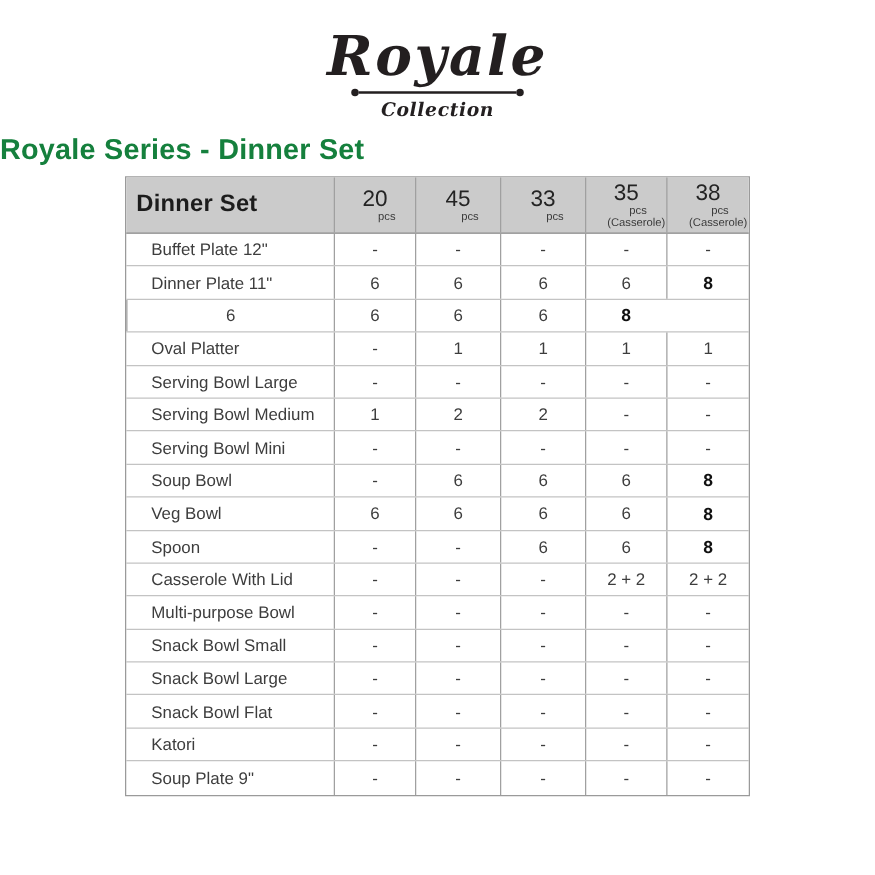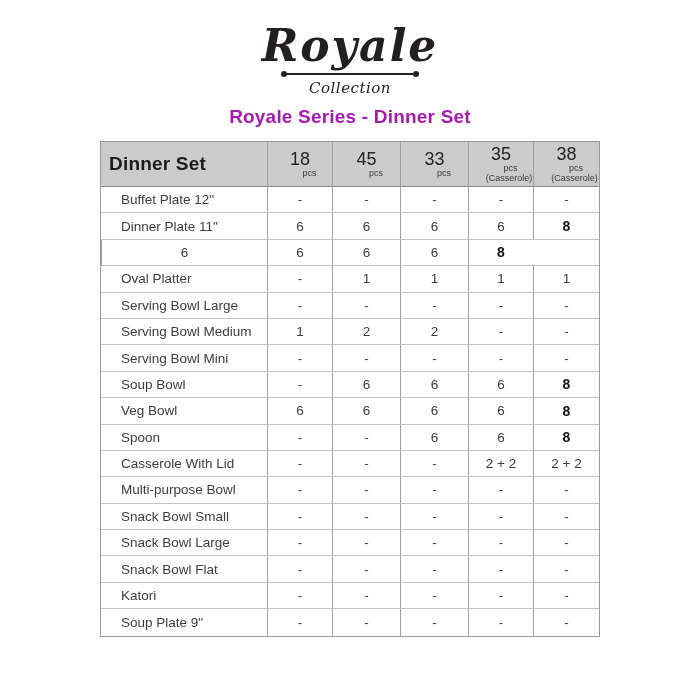--- a/index.html
+++ b/index.html
@@ -19,31 +19,31 @@
     font-style:italic; font-weight:700;
     font-size:44px; line-height:1.0;
     color:var(--ink, #231f20);
     letter-spacing:2px;
   }
   .logo-rule { display:flex; align-items:center; justify-content:center; gap:0; margin-top:3px; }
   .logo-rule .dot { width:6px; height:6px; border-radius:50%; background:var(--ink, #231f20); }
   .logo-rule .line { width:126px; height:2px; background:var(--ink, #231f20); }
   .logo-sub {
     font-family:"DejaVu Serif", serif;
-    font-style:italic; font-weight:400;
+    font-style:italic; font-weight:700;
     font-size:15px; margin-top:2px;
     color:var(--ink, #231f20);
     letter-spacing:0.5px;
   }
 
   
   .subtitle {
     position:absolute; top:106px; left:0; width:700px;
-    text-align:center; font-size:19px; font-weight:600;
-    color:#a21caf; letter-spacing:0.2px;
+    font-size:23px; font-weight:600;
+    color:#15803d; letter-spacing:0.2px;
   }
 
   
   .spec-table {
     position:absolute; left:100px; top:141px; width:500px;
     border:1px solid var(--border, #9a9a9a);
     background:#fff;
   }
   .t-row {
     display:grid;
@@ -98,21 +98,21 @@
     <div class="logo-sub">Collection</div>
   </div>
 
   <div class="subtitle">Royale Series - Dinner Set</div>
 
   <div class="spec-table">
     <div class="t-row t-head">
       <div class="th-title">Dinner Set</div>
 
     <div class="th-num-cell">
-          <div class="th-num">18</div>
+          <div class="th-num">20</div>
           <div class="th-unit">pcs</div>
         </div>
         <div class="th-num-cell">
           <div class="th-num">45</div>
           <div class="th-unit">pcs</div>
         </div>
         <div class="th-num-cell">
           <div class="th-num">33</div>
           <div class="th-unit">pcs</div>
         </div>

